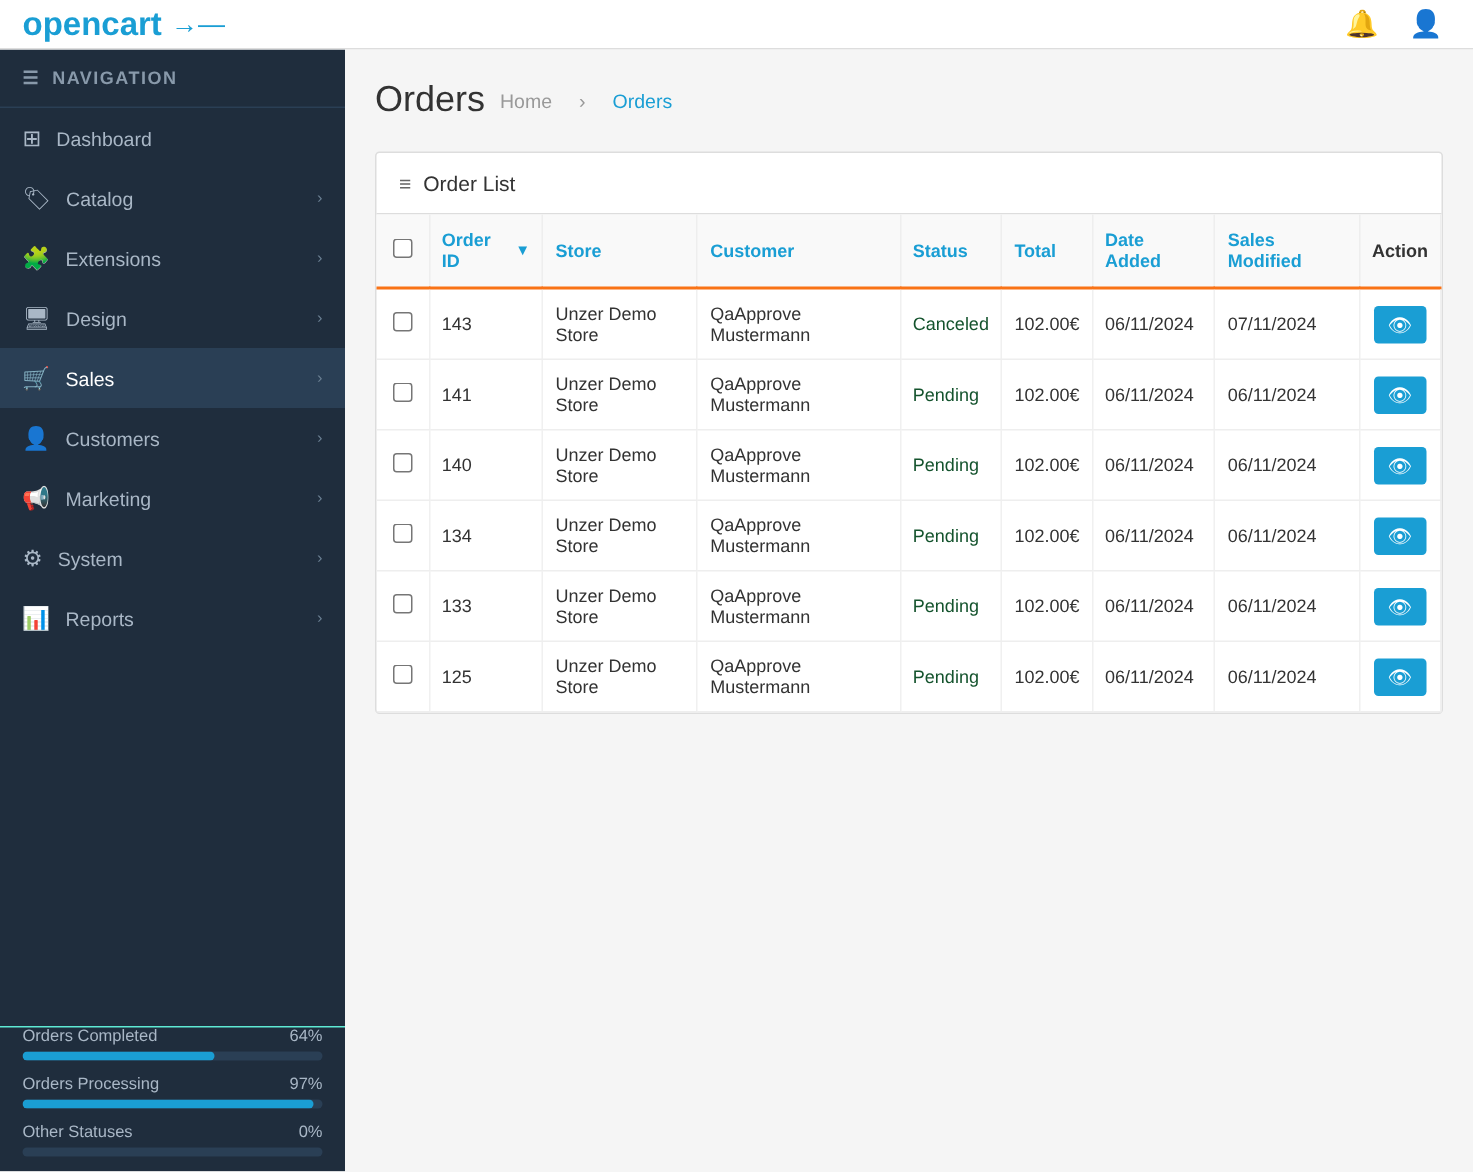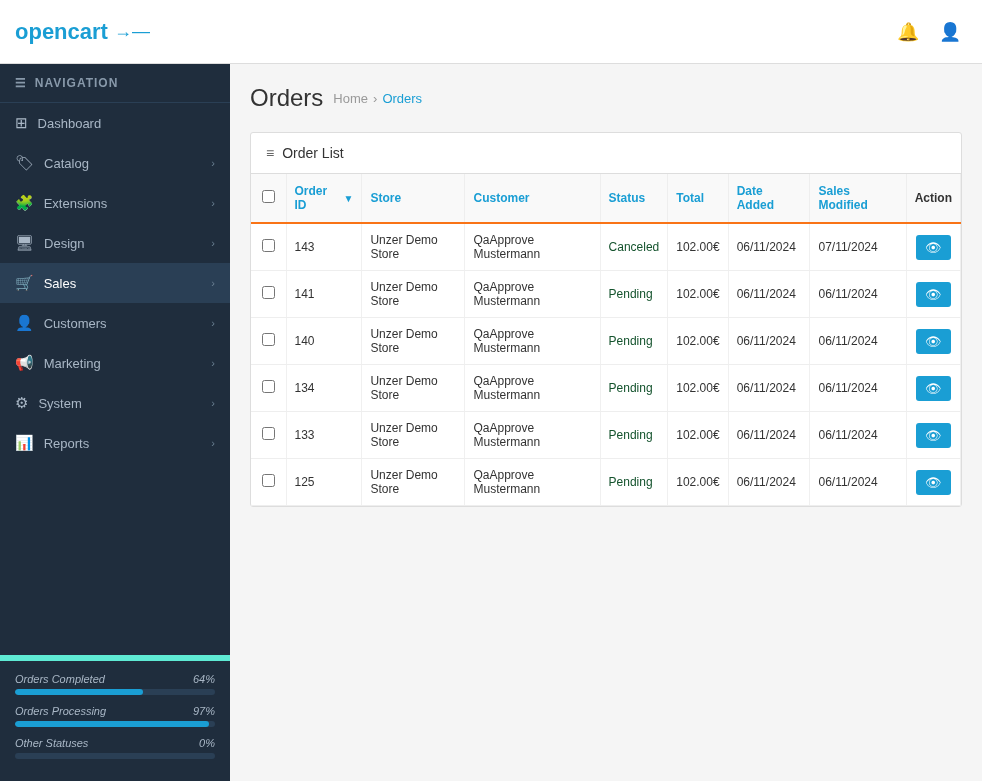--- a/index.html
+++ b/index.html
@@ -2,21 +2,21 @@
 <html><head>
   <meta charset="utf-8">
   <style>
     * { box-sizing: border-box; margin: 0; padding: 0; }
     body { font-family: 'Segoe UI', Arial, sans-serif; font-size: 13px; background: #f5f5f5; display: flex; flex-direction: column; height: 781px; overflow: hidden; }
 
     
     .top-header {
       background: #fff;
       border-bottom: 1px solid #ddd;
-      height: 64px;
+      height: 33px;
       display: flex;
       align-items: center;
       justify-content: space-between;
       padding: 0 15px;
       flex-shrink: 0;
     }
     .logo {
       display: flex;
       align-items: center;
       gap: 6px;
@@ -87,24 +87,23 @@
       display: flex;
       align-items: center;
       gap: 10px;
     }
     .sidebar-icon { font-size: 15px; }
     .sidebar-label { font-size: 13px; }
     .sidebar-arrow { font-size: 11px; color: #6a7f92; }
 
     
     .stats-section {
-      padding: 12px 15px;
+      padding: 0 15px;
       margin-top: auto;
-      border-top: 6px solid #5eead4;
-      font-style: italic;
+      border-top: 1px solid #5eead4;
     }
     .stat-item { margin-bottom: 10px; }
     .stat-header {
       display: flex;
       justify-content: space-between;
       font-size: 11px;
       color: #a9b7c6;
       margin-bottom: 4px;
     }
     .stat-bar-bg {
@@ -133,21 +132,21 @@
       margin-bottom: 20px;
     }
     .page-title {
       font-size: 24px;
       font-weight: 300;
       color: #333;
     }
     .breadcrumb {
       display: flex;
       align-items: center;
-      gap: 5px;
+      gap: 18px;
       font-size: 13px;
     }
     .breadcrumb-item { color: #999; }
     .breadcrumb-item.active { color: #1a9ed4; }
     .breadcrumb-sep { color: #999; }
 
     
     .card {
       background: #fff;
       border: 1px solid #ddd;

